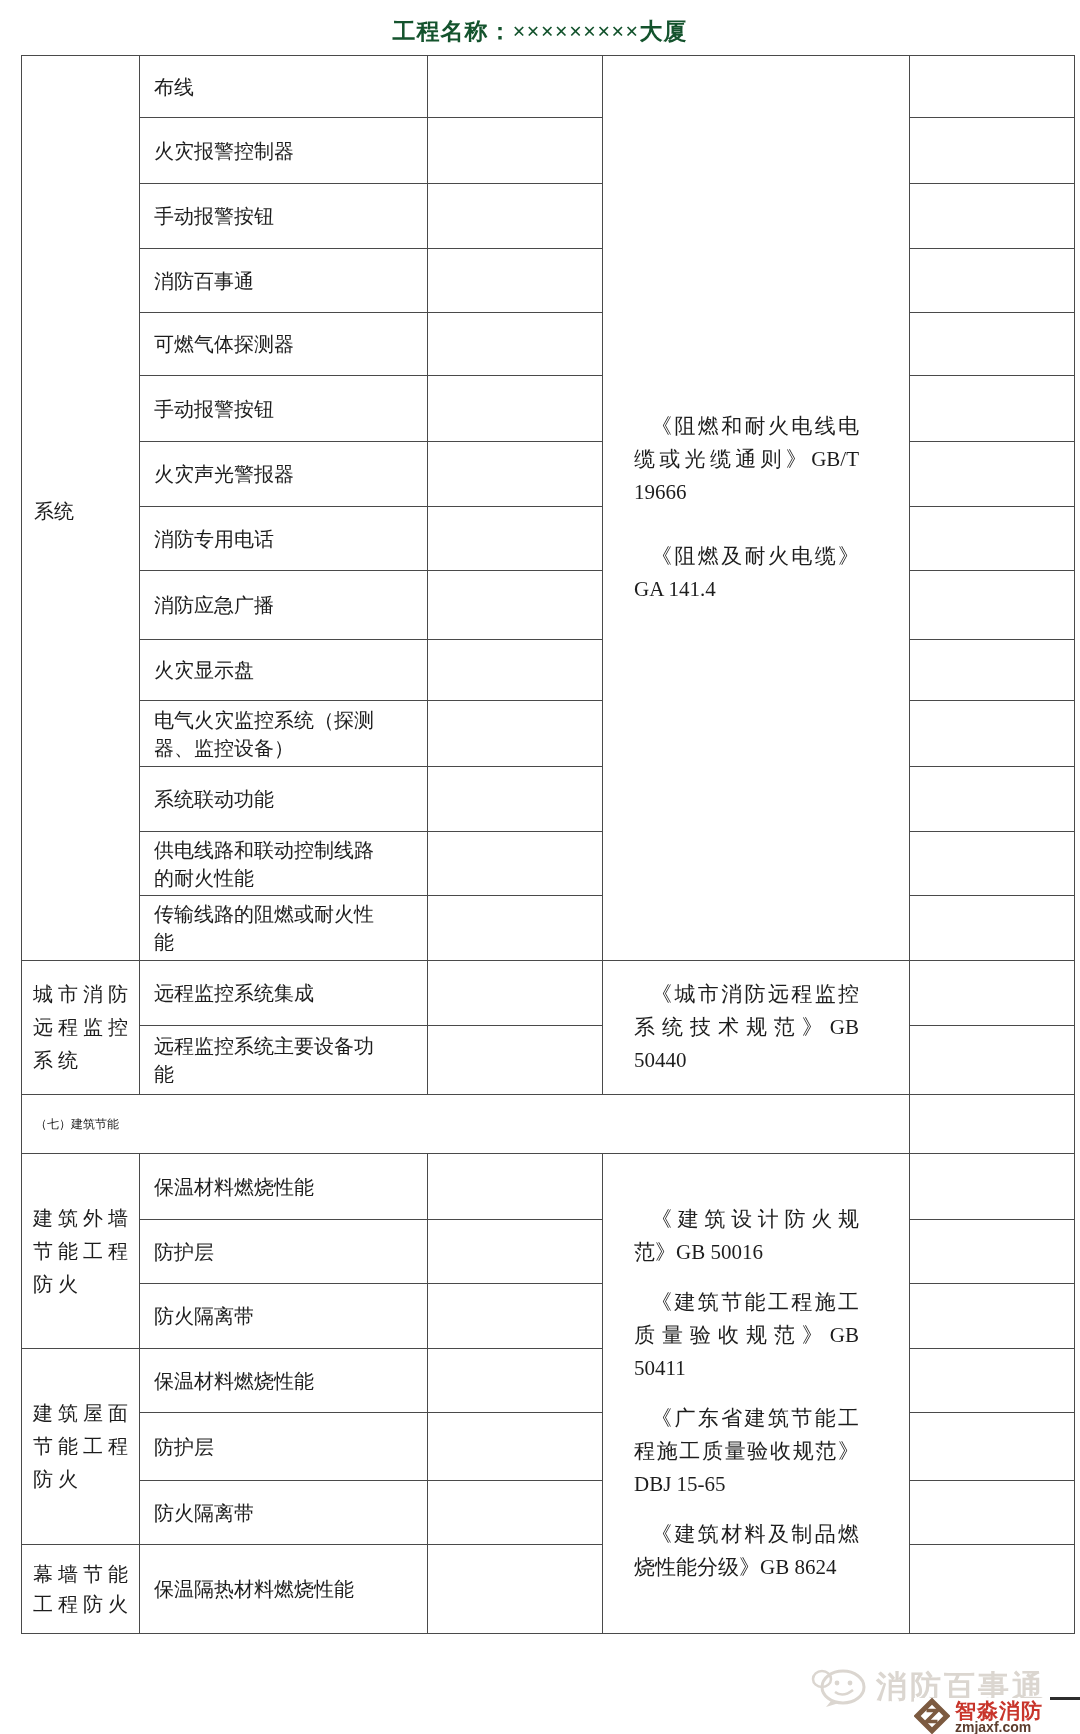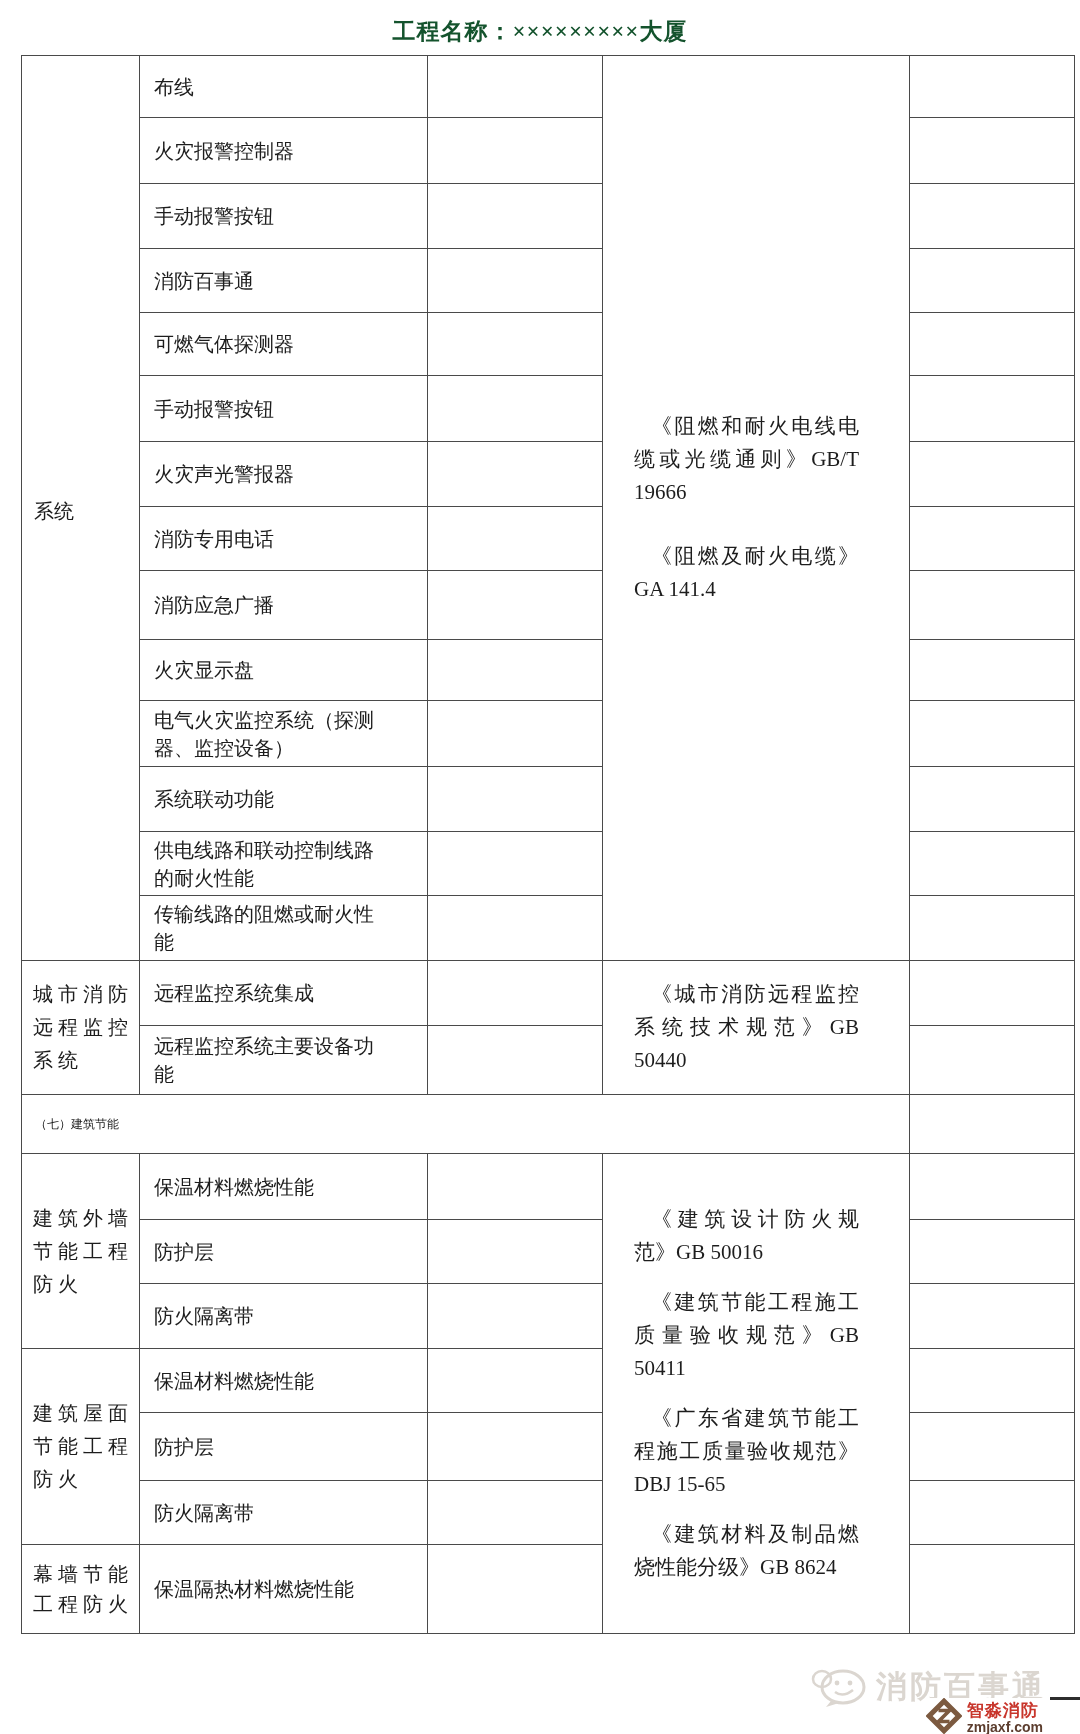--- a/index.html
+++ b/index.html
@@ -69,21 +69,21 @@
   .footer-dash {
     position:absolute; top:1697px; right:0;
     width:30px; height:3px; background:#2d2d2d;
   }
   .footer-logo {
     position:absolute; top:1698px; right:37px;
     display:flex; align-items:center; gap:5px;
     background:#ffffff;
   }
   .logo-cn {
-    font-size:17px; font-weight:bold; letter-spacing:1px;
+    font-size:21px; font-weight:bold; letter-spacing:1px;
     color:#c8352b; line-height:17px;
     font-family:"Liberation Sans",sans-serif;
     white-space:nowrap;
   }
   .logo-url {
     font-size:14px; font-weight:bold;
     color:#5c3d2e; line-height:16px;
     font-family:Liberation Sans, sans-serif;
     white-space:nowrap;
   }

